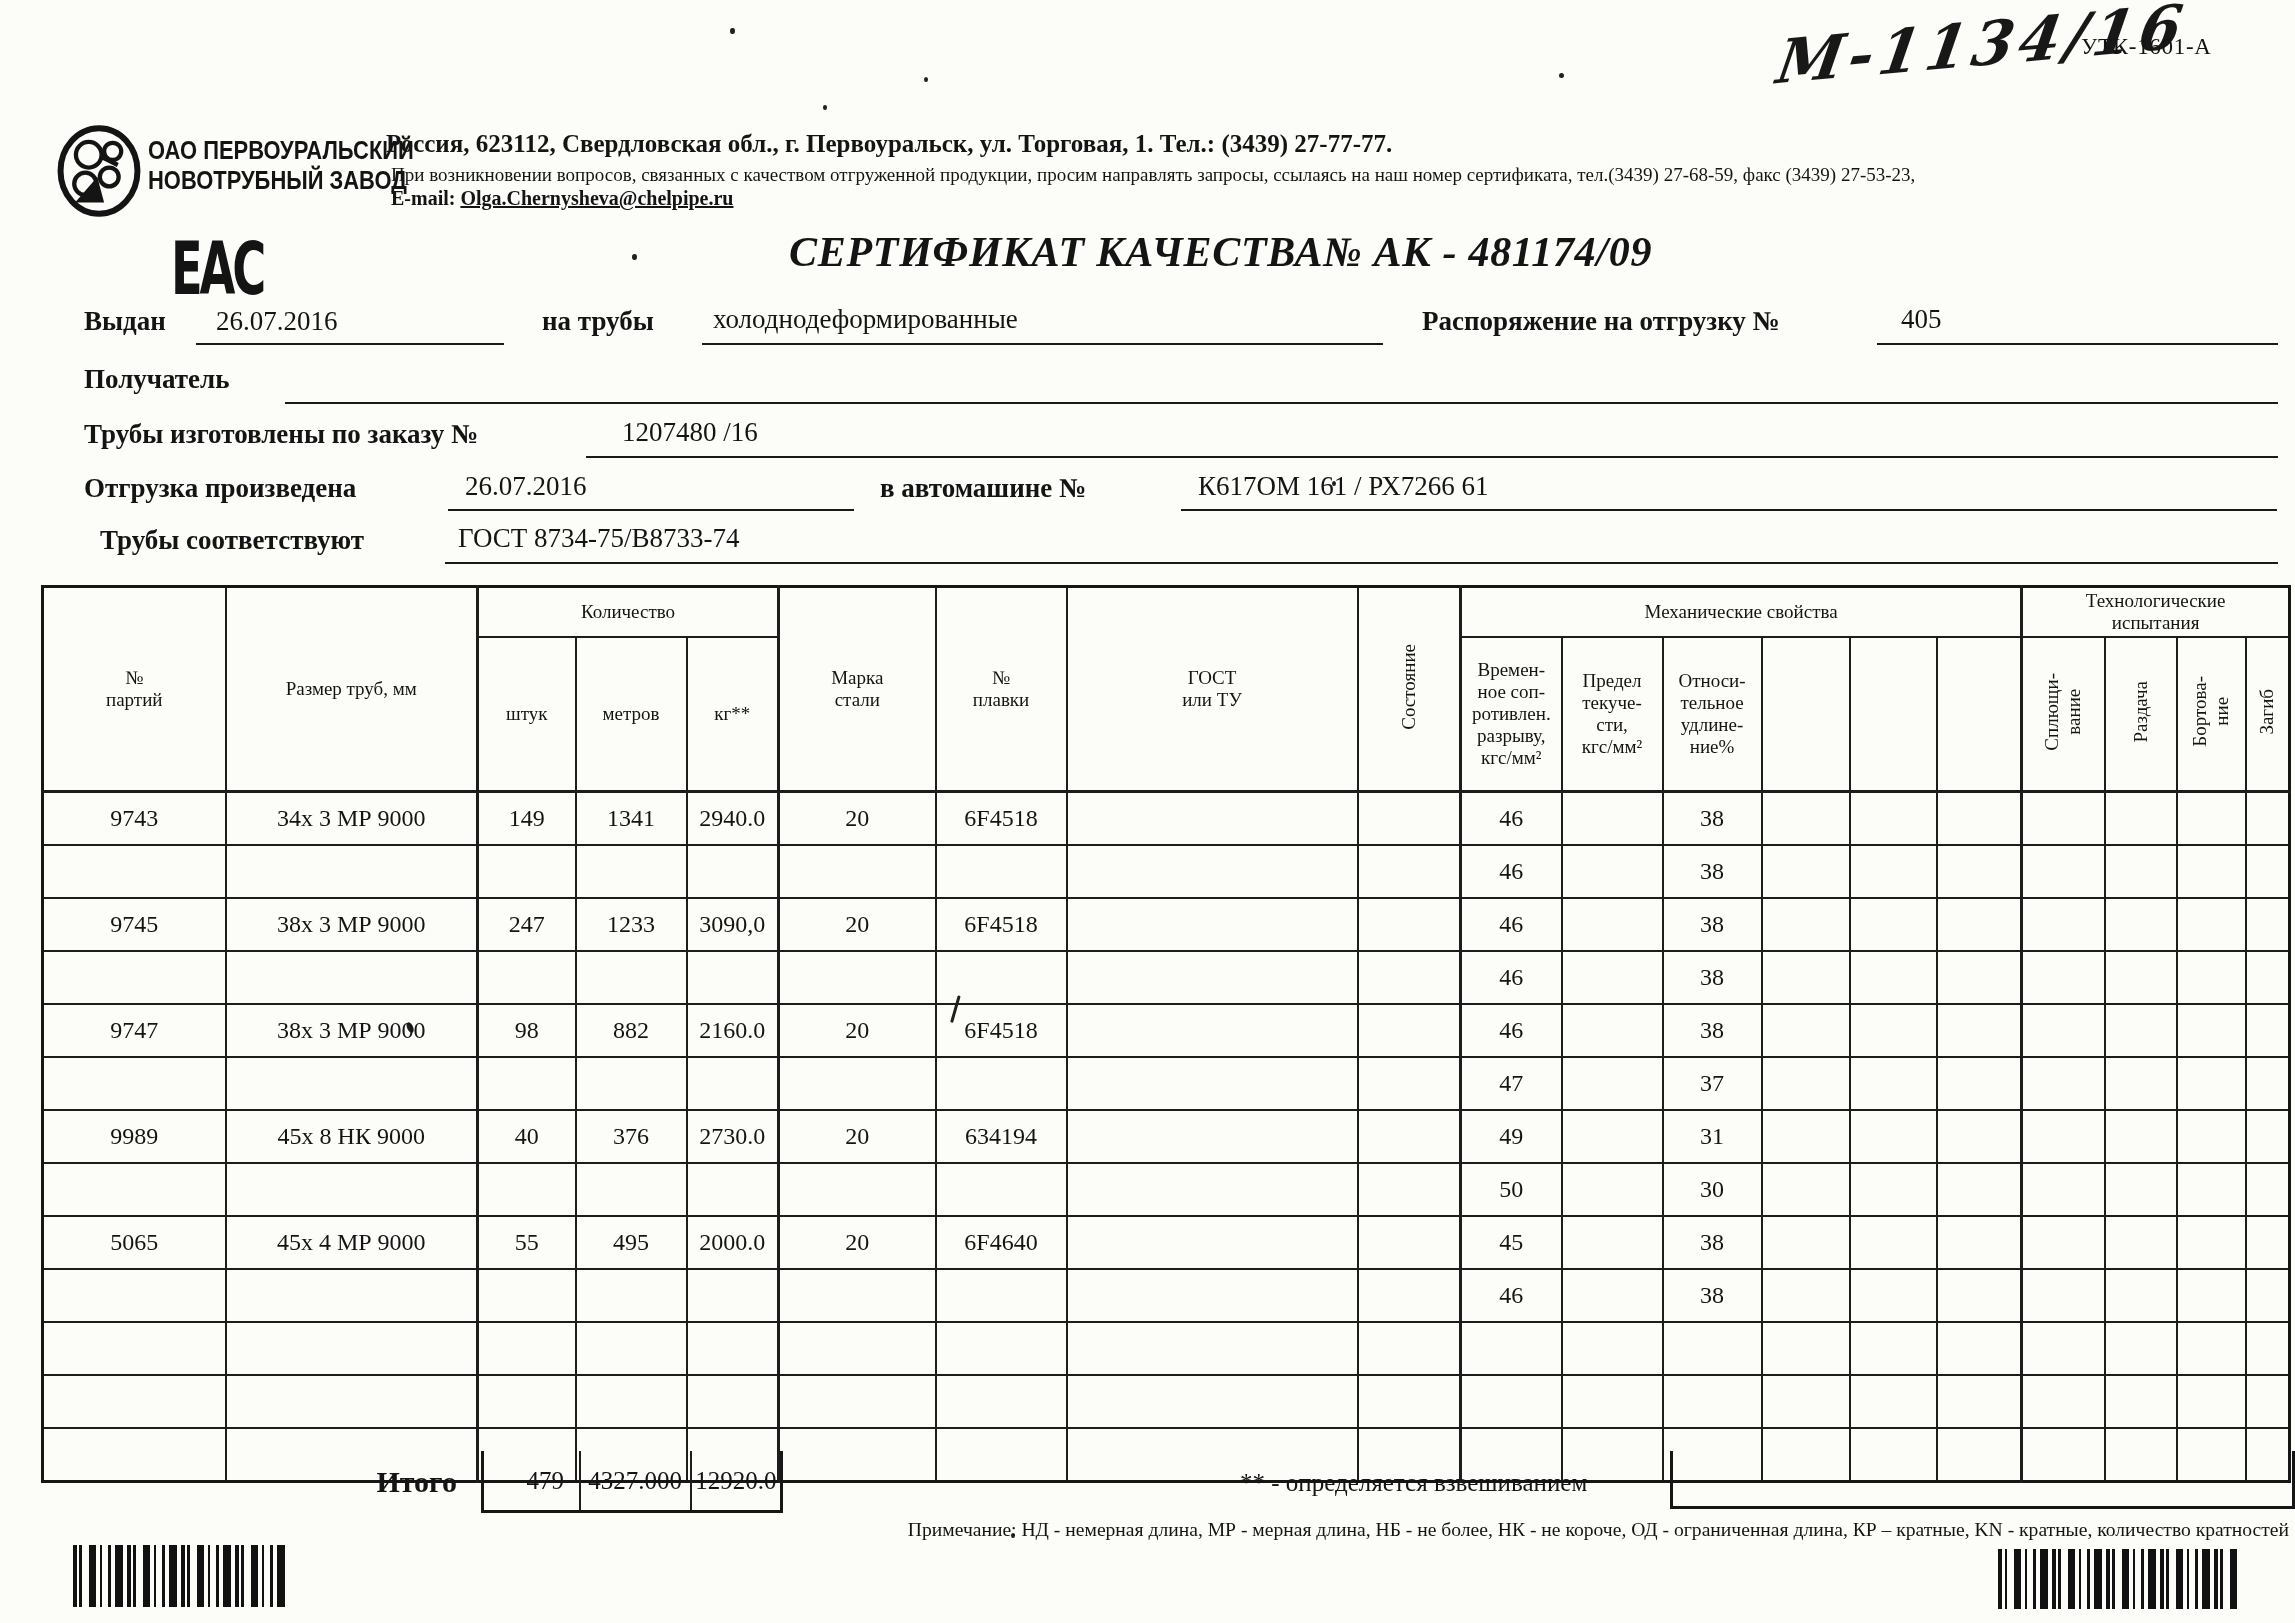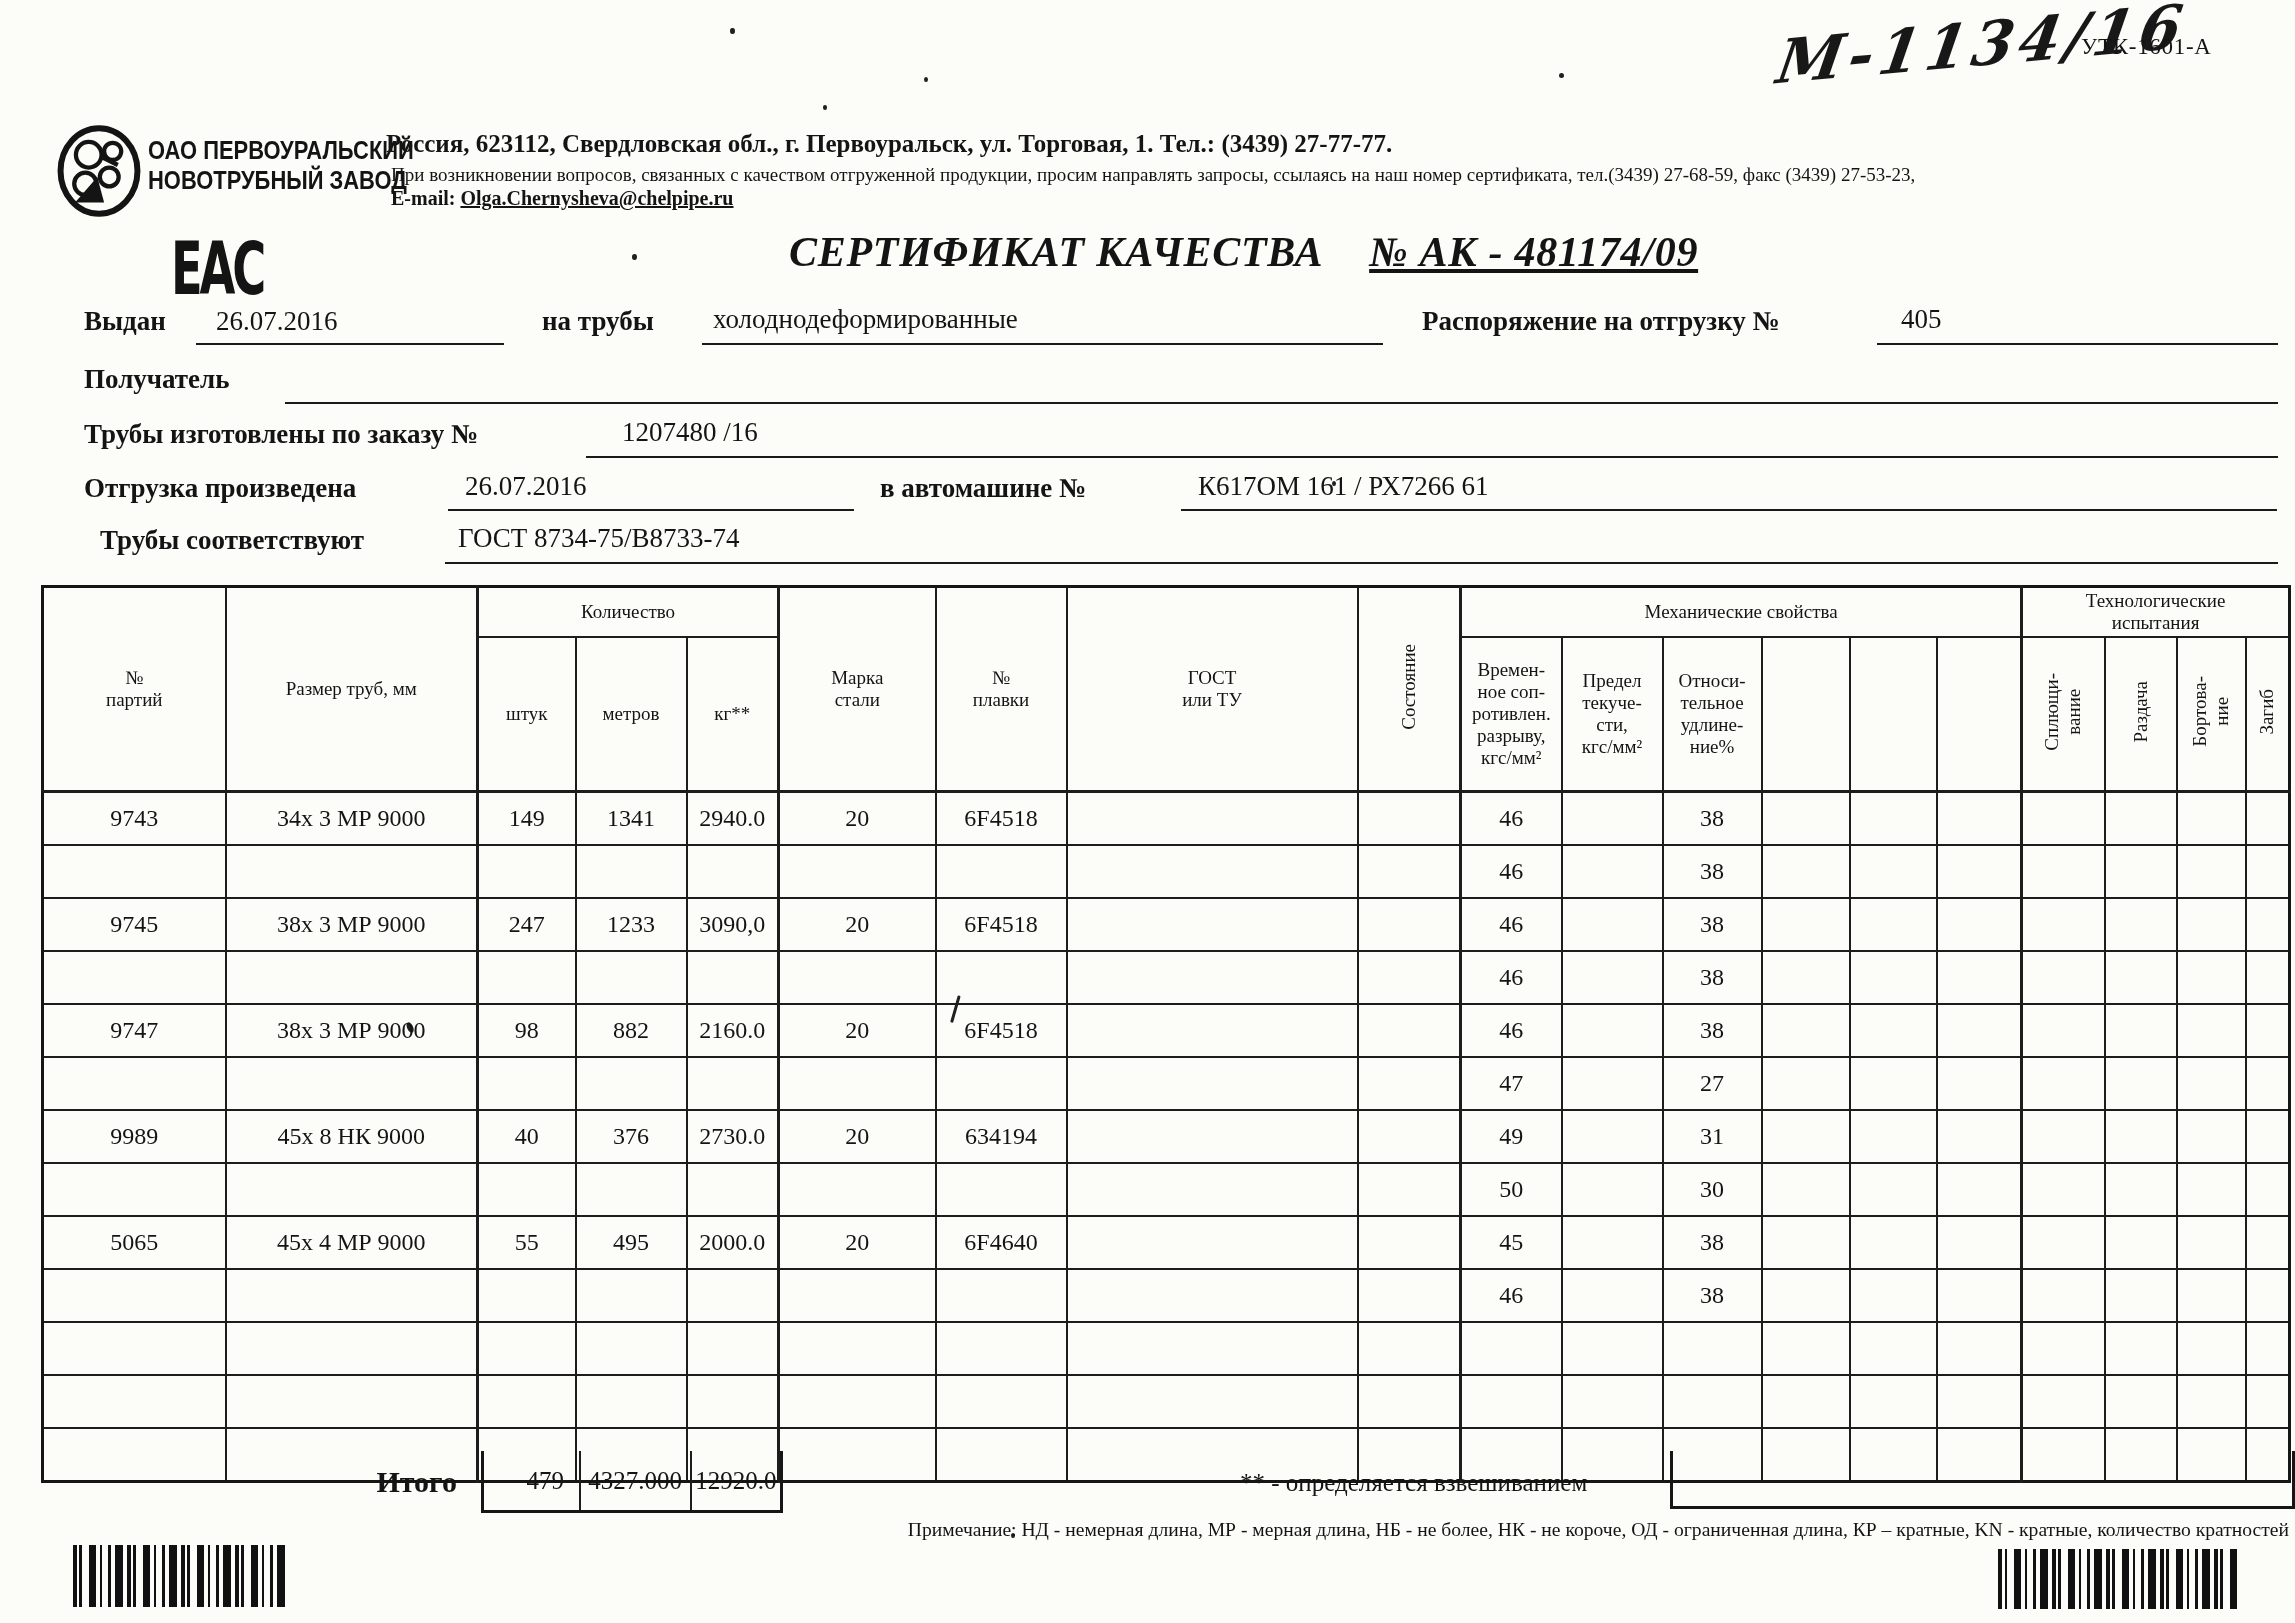--- a/index.html
+++ b/index.html
@@ -19,21 +19,21 @@
   .addr1{left:386px;top:130px;font-size:25px;font-weight:bold;white-space:nowrap;}
   .addr2{left:391px;top:164px;font-size:19px;white-space:nowrap;}
   .addr3{left:391px;top:187px;font-size:20px;font-weight:bold;white-space:nowrap;}
   .email{text-decoration:underline;margin-top:20px;}
   .eac{left:171px;top:226px;font-size:58px;font-weight:900;font-family:"DejaVu Sans",sans-serif;
     letter-spacing:-3.9px;transform:scale(0.80,1.25);transform-origin:left top;}
 
   
   .title{left:789px;top:228px;font-size:42px;font-weight:bold;font-style:italic;
     letter-spacing:0.7px;white-space:nowrap;}
-  .tnum{margin-left:46px;text-decoration:underline;}
+  .tnum{}
 
   
   .flabel{font-size:27px;font-weight:bold;white-space:nowrap;}
   .fvalue{font-size:27px;white-space:nowrap;}
   .rule{height:0;border-bottom:2.6px solid #1a1a1a;}
 
   
   table.tbl{position:absolute;left:41px;top:585px;width:2248px;table-layout:fixed;
     border-collapse:collapse;border:3.9px solid #161616;}
   .tbl th,.tbl td{border:2px solid #1d1d1d;padding:0 2.6px;text-align:center;vertical-align:middle;
@@ -322,21 +322,21 @@
           <td></td>
           <td></td>
           <td></td>
           <td></td>
           <td></td>
           <td></td>
           <td></td>
           <td></td>
           <td>47</td>
           <td></td>
-          <td>27</td>
+          <td>37</td>
           <td></td>
           <td></td>
           <td></td>
           <td></td>
           <td></td>
           <td></td>
           <td></td>
         </tr>
         <tr>
           <td>9989</td>

